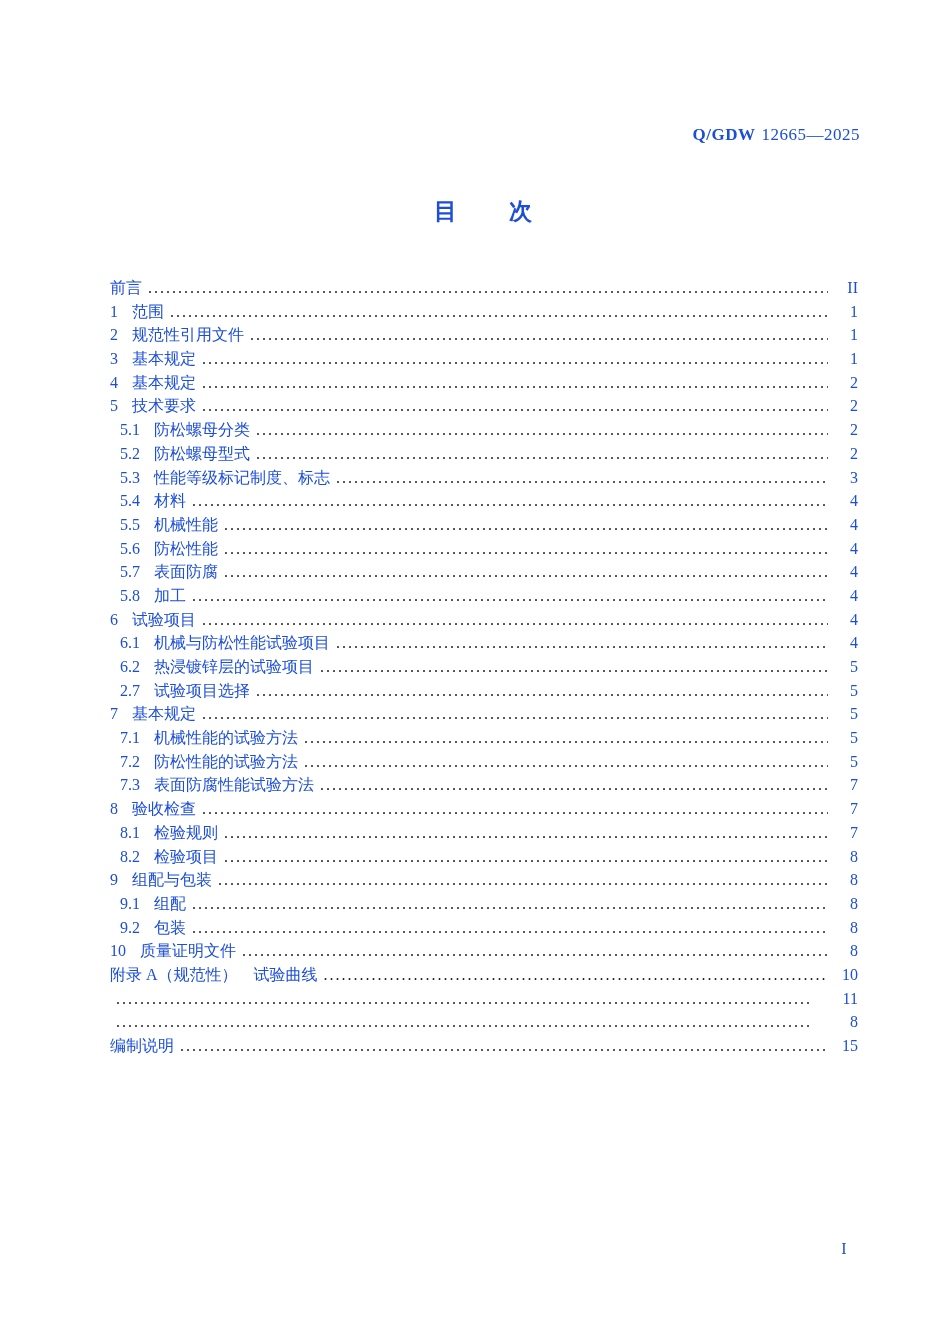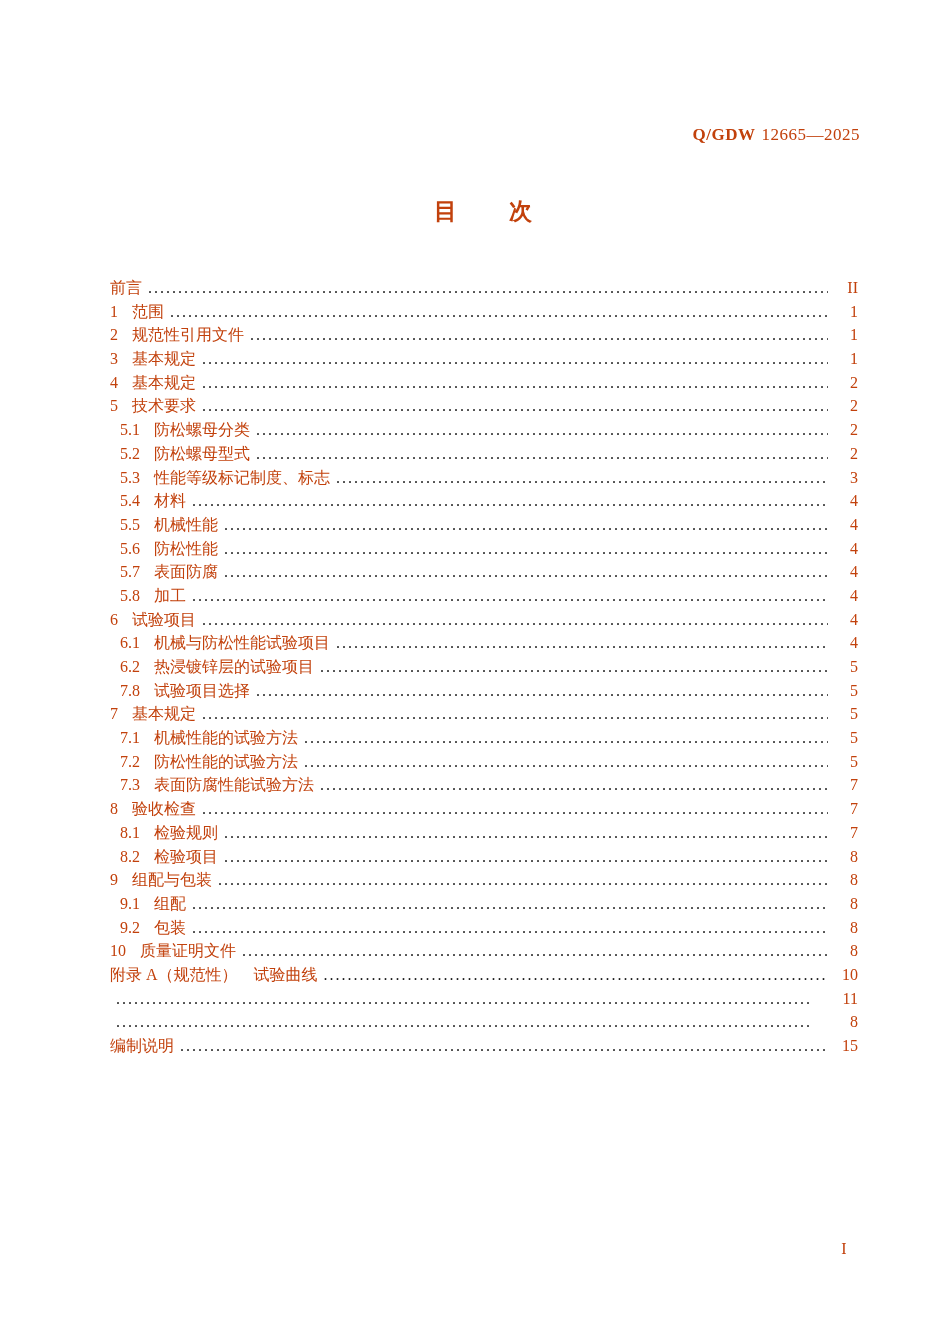--- a/index.html
+++ b/index.html
@@ -6,21 +6,21 @@
     margin: 0;
     padding: 0;
     background: #ffffff;
   }
   .page {
     position: relative;
     width: 950px;
     height: 1344px;
     background: #ffffff;
     font-family: "Liberation Serif", "DejaVu Serif", serif;
-    color: #c2410c;
+    color: #1d4ed8;
     overflow: hidden;
   }
   .doc-code {
     position: absolute;
     top: 125px;
     right: 90px;
     font-size: 17px;
     letter-spacing: 0.5px;
     white-space: nowrap;
   }
@@ -217,21 +217,21 @@
   </div>
 
   <div class="toc-row level-1">
     <span class="toc-num">6.2</span>
     <span class="toc-title">热浸镀锌层的试验项目</span>
     <span class="toc-leader"></span>
     <span class="toc-page">5</span>
   </div>
 
   <div class="toc-row level-1">
-    <span class="toc-num">7.8</span>
+    <span class="toc-num">2.7</span>
     <span class="toc-title">试验项目选择</span>
     <span class="toc-leader"></span>
     <span class="toc-page">5</span>
   </div>
 
   <div class="toc-row level-0">
     <span class="toc-num">7</span>
     <span class="toc-title">基本规定</span>
     <span class="toc-leader"></span>
     <span class="toc-page">5</span>

